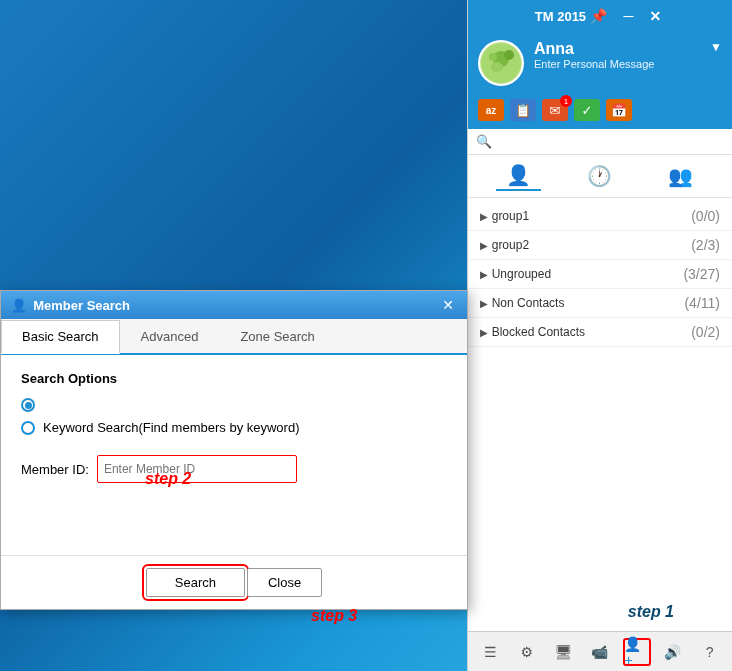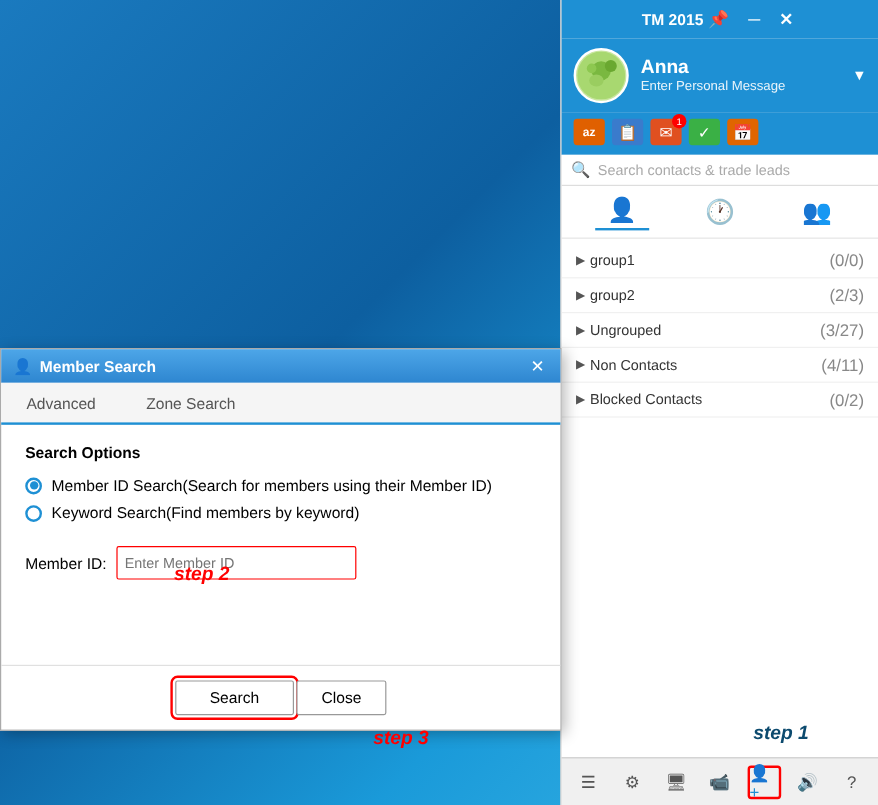--- a/index.html
+++ b/index.html
@@ -53,21 +53,21 @@
       cursor: pointer;
       padding: 2px 4px;
       line-height: 1;
     }
 
     
     .tm-profile {
       background: #1e90d4;
       padding: 8px 10px;
       display: flex;
-      align-items: center;
+      align-items: flex-start;
       gap: 10px;
     }
     .avatar-circle {
       width: 46px;
       height: 46px;
       border-radius: 50%;
       overflow: hidden;
       border: 2px solid white;
       background: #c8e6a0;
       display: flex;
@@ -412,21 +412,20 @@
     <div class="toolbar-icon icon-mail" style="position:relative;">
       ✉
       <span class="mail-badge">1</span>
     </div>
     <div class="toolbar-icon icon-check">✓</div>
     <div class="toolbar-icon icon-calendar">📅</div>
   </div>
 
   <div class="tm-search-bar">
     <span class="search-icon-sm">🔍</span>
-    <span class="search-input-fake">Search contacts &amp;  trade leads</span>
   </div>
 
   <div class="tm-tabs">
     <span class="tm-tab-icon active">👤</span>
     <span class="tm-tab-icon">🕐</span>
     <span class="tm-tab-icon">👥</span>
   </div>
 
   <div class="tm-contacts">
     <div class="contact-group">
@@ -469,30 +468,30 @@
 
 <div class="dialog">
 
   <div class="dialog-titlebar">
     <span>👤</span>
     <span>Member Search</span>
     <button class="dialog-close">✕</button>
   </div>
 
   <div class="dialog-tabs">
+    <div class="dialog-tab active">Basic Search</div>
     <div class="dialog-tab">Advanced</div>
     <div class="dialog-tab">Zone Search</div>
   </div>
 
   <div class="dialog-body">
     <div class="search-options-title">Search Options</div>
 
     <div class="radio-option">
       <div class="radio-btn checked"></div>
-      <span>Member ID Search(Search for members using their Member ID)</span>
     </div>
 
     <div class="radio-option">
       <div class="radio-btn"></div>
       <span>Keyword Search(Find members by keyword)</span>
     </div>
 
     <div class="member-id-row">
       <span class="member-id-label">Member ID:</span>
       <input class="member-id-input" type="text" placeholder="Enter Member ID" style="">

